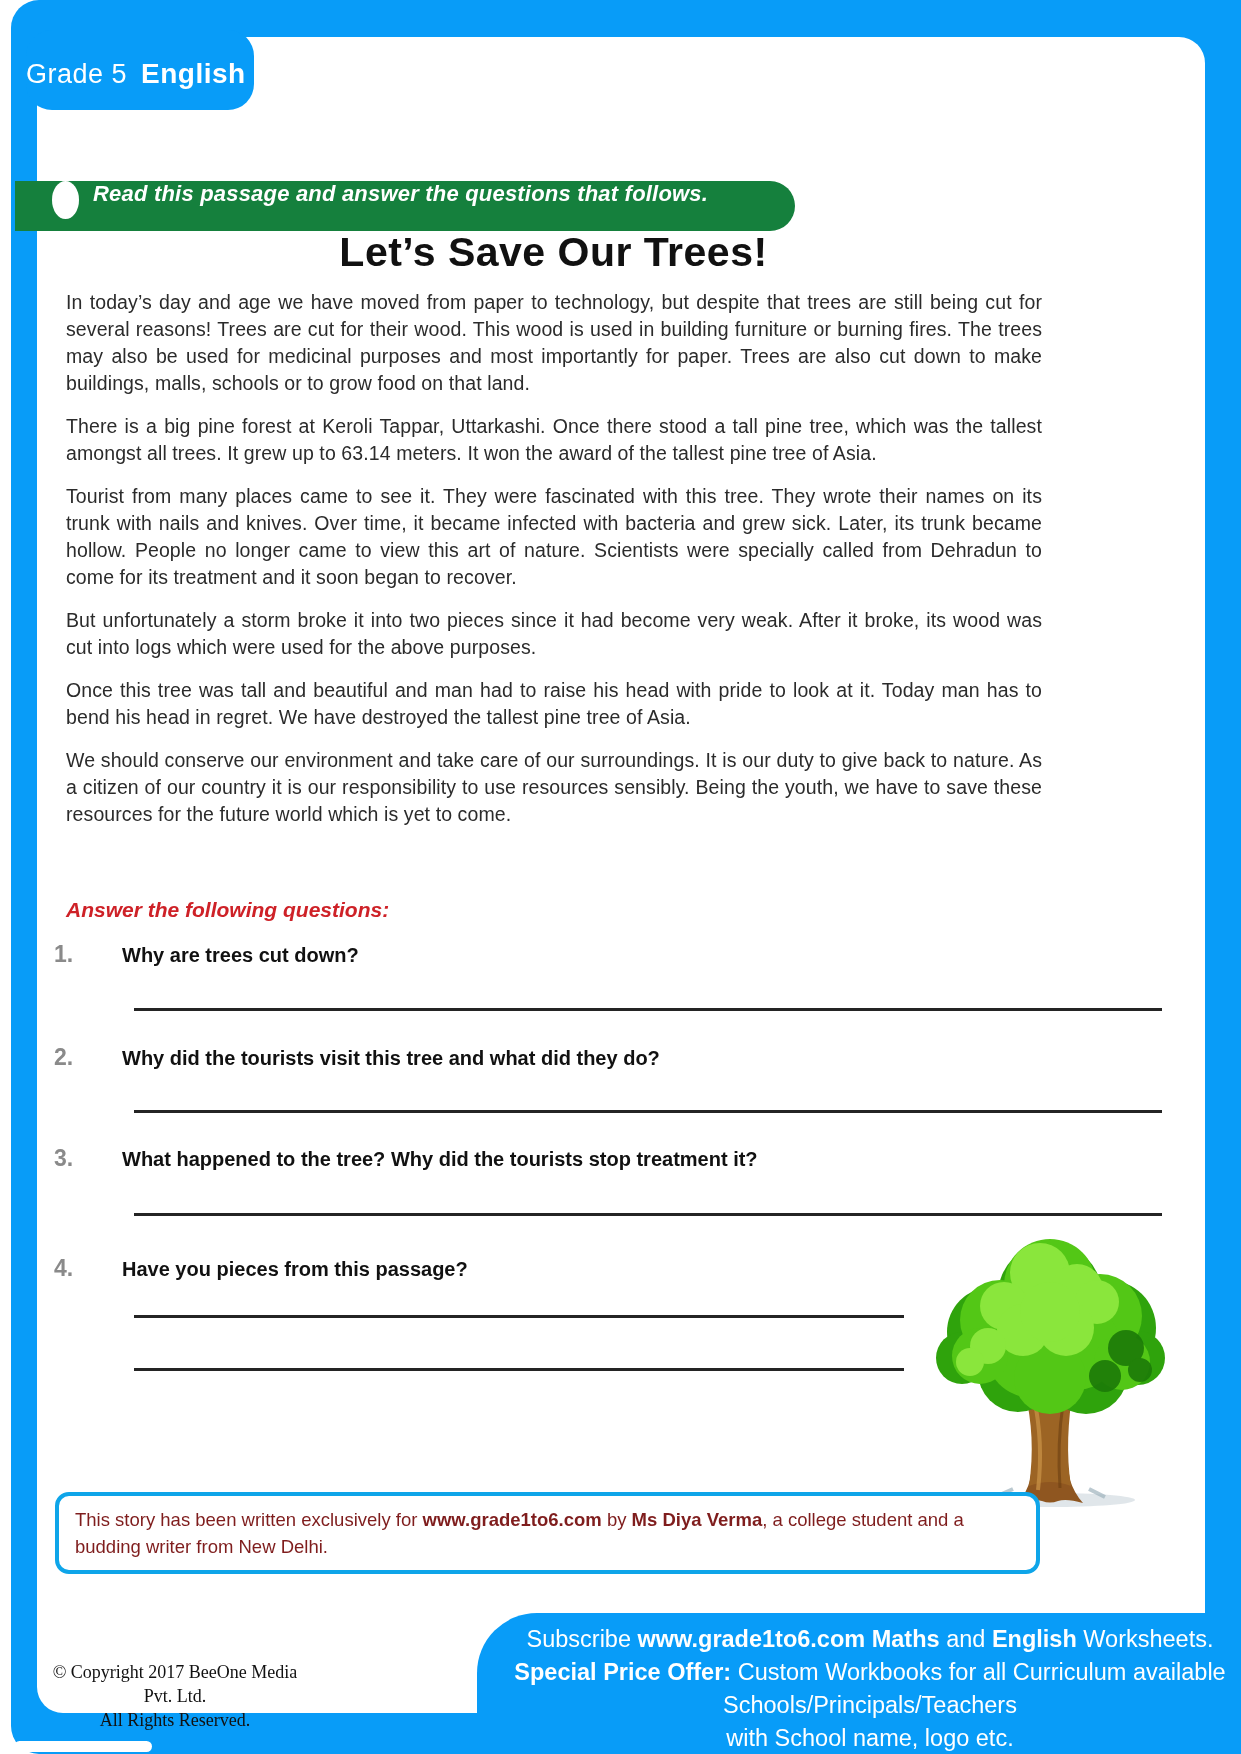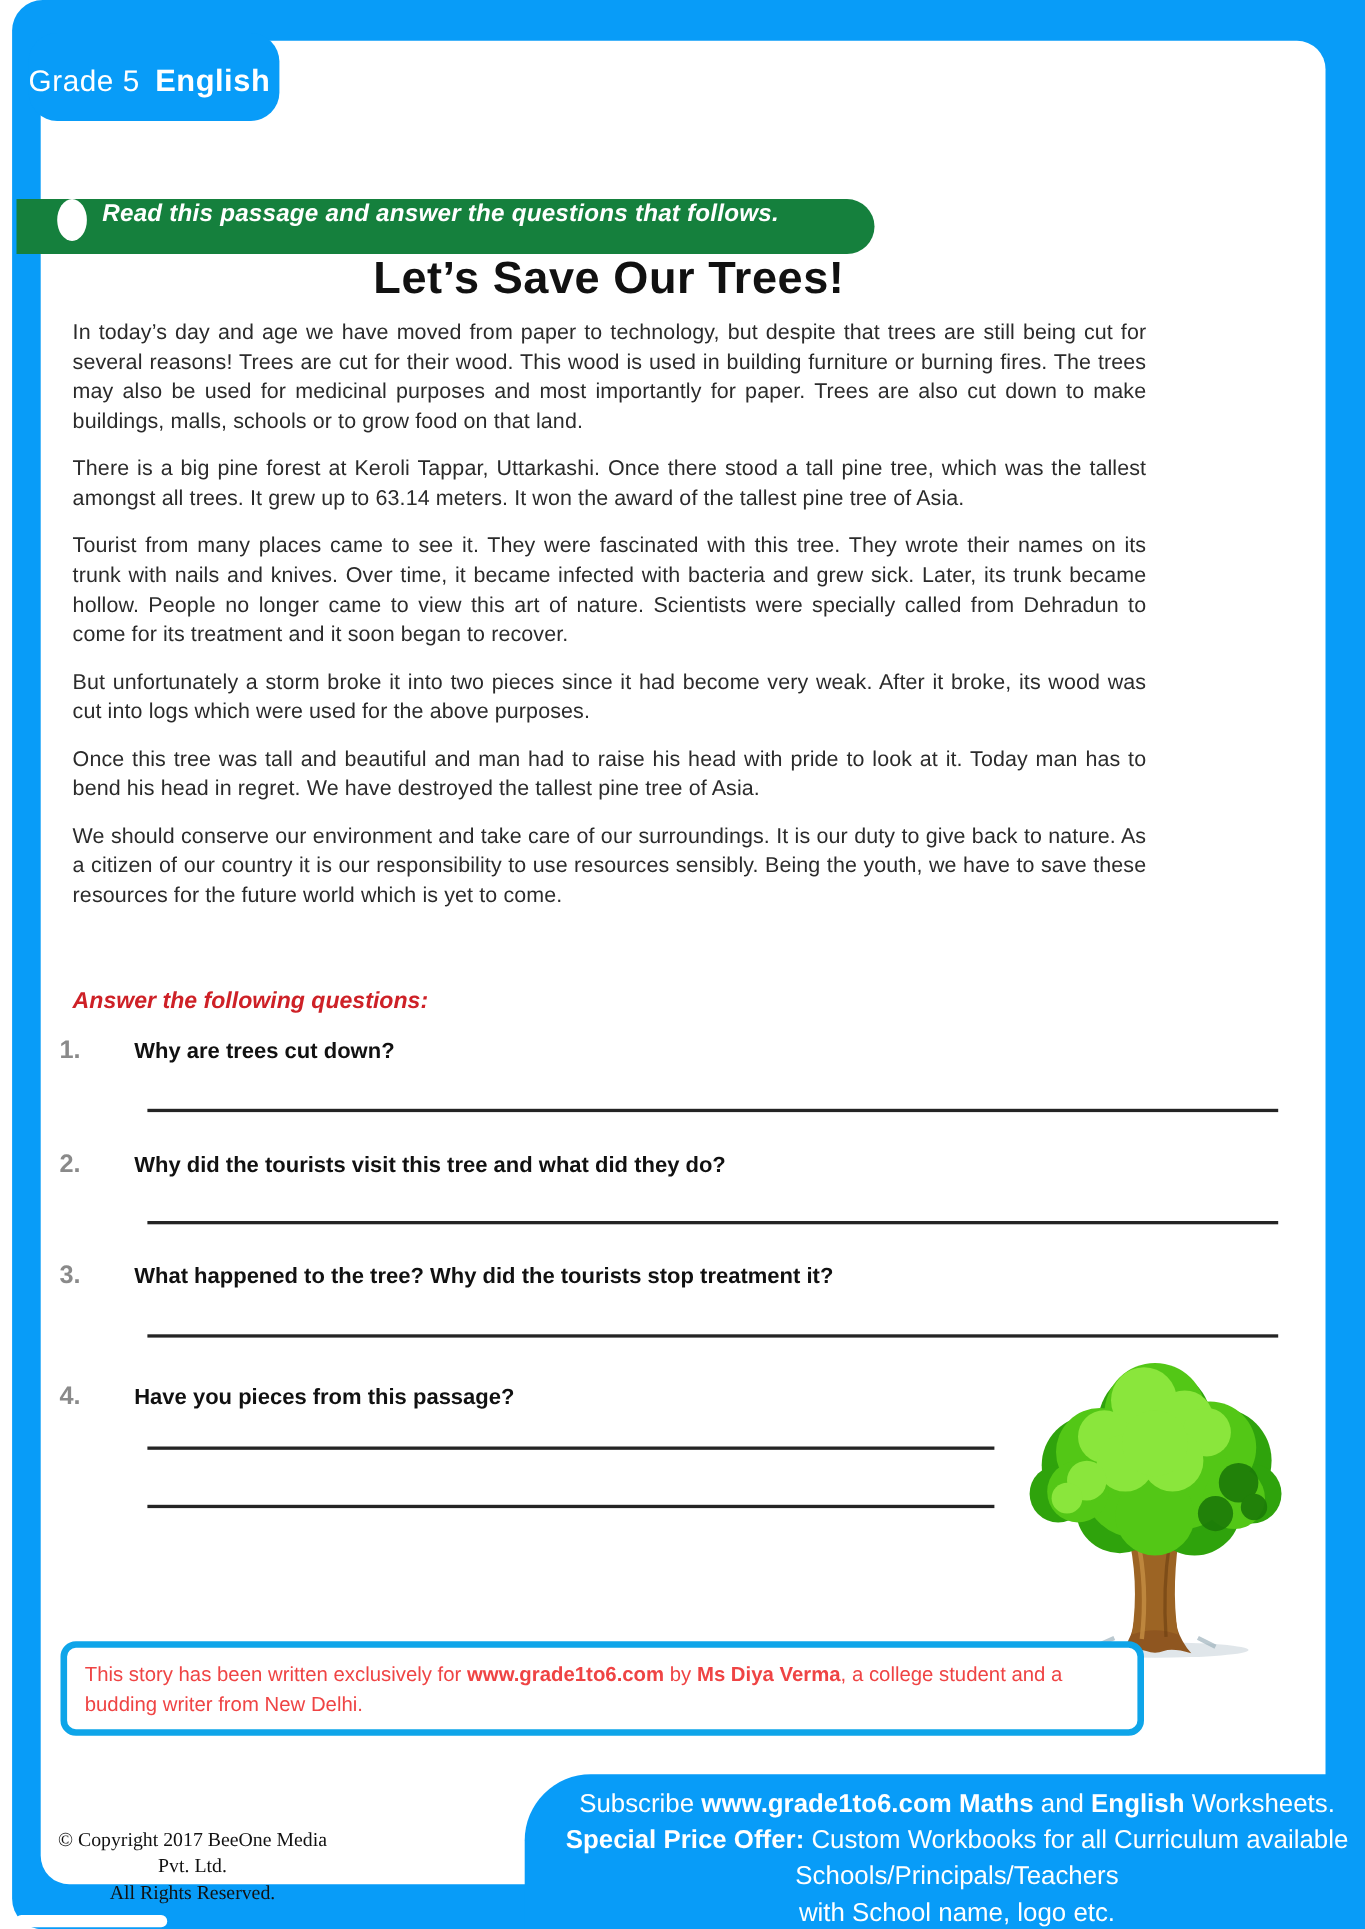--- a/index.html
+++ b/index.html
@@ -28,22 +28,22 @@
   .passage p{margin:0 0 16px 0;font-size:19.5px;line-height:27px;color:#2b2b2b;
         text-align:justify;letter-spacing:.1px;}
   .q-heading{position:absolute;left:66px;top:898px;font-size:21px;font-weight:800;
         font-style:italic;color:#CE2127;}
   .question{position:absolute;left:54px;width:1000px;}
   .q-num{display:inline-block;width:68px;font-size:23px;font-weight:700;color:#8a8a8a;}
   .q-text{font-size:20px;font-weight:800;color:#111;}
   .answer-line{position:absolute;height:3px;background:#242424;}
   .tree{position:absolute;left:900px;top:1200px;}
   .attribution-box{position:absolute;left:55px;top:1492px;width:985px;box-sizing:border-box;
-        border:6px solid #0ea5e9;border-radius:14px;padding:10px 16px;font-size:18.5px;
-        line-height:27px;color:#ef4444;background:#fff;}
+        border:4px solid #0ea5e9;border-radius:14px;padding:10px 16px;font-size:18.5px;
+        line-height:27px;color:#7f1d1d;background:#fff;}
   .promo-box{position:absolute;left:477px;top:1577px;width:786px;height:177px;
         background:#089CF8;border-top-left-radius:60px;color:#fff;text-align:center;
         padding-top:10px;box-sizing:border-box;margin-top:36px;}
   .promo-box .pline{font-size:23.5px;line-height:33px;}
   .bold{font-weight:800;}
   .copyright{position:absolute;left:45px;top:1660px;width:260px;text-align:center;
         font-family:"Liberation Serif",serif;font-size:18px;line-height:24px;color:#111;}
 </style>
 </head>
 <body>

